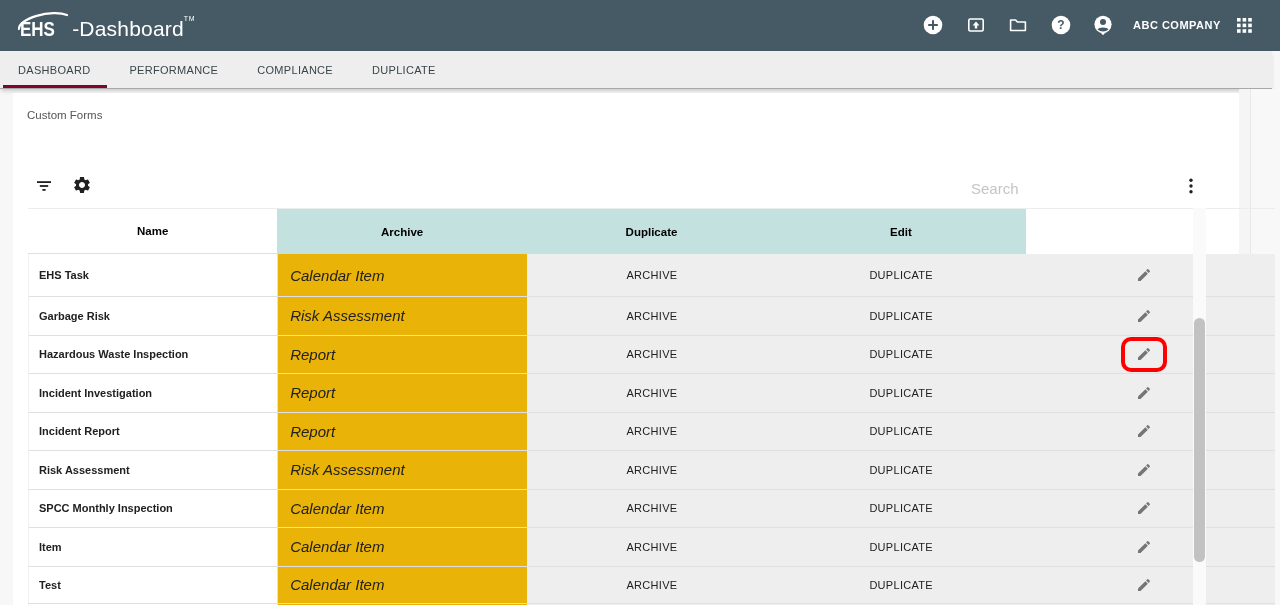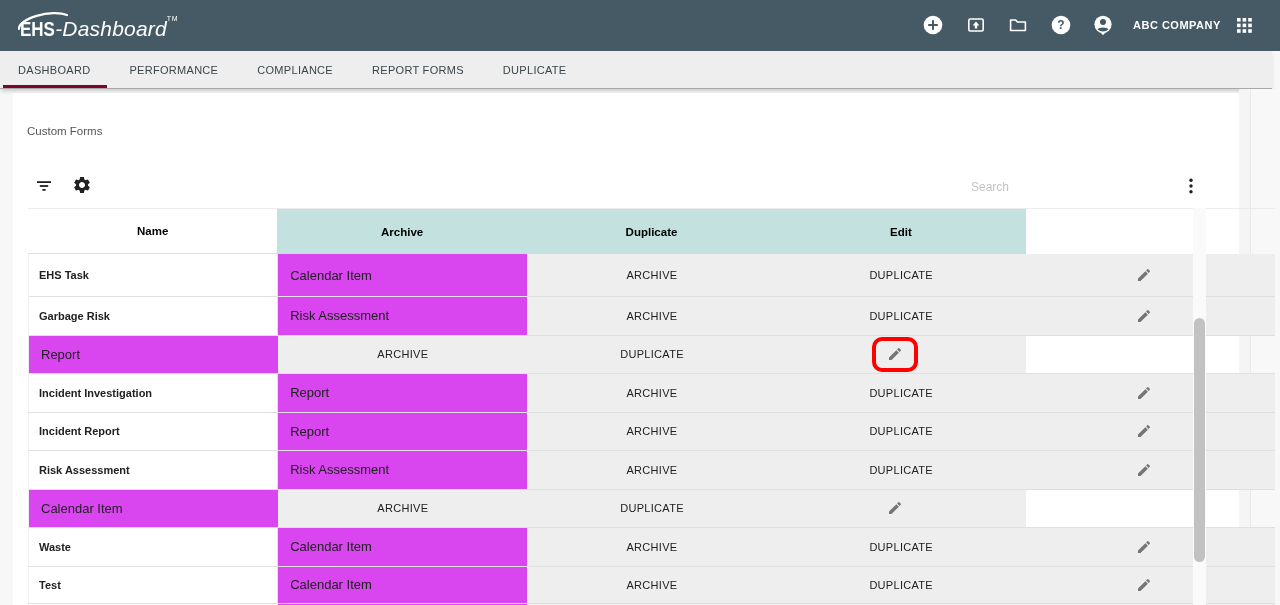--- a/index.html
+++ b/index.html
@@ -2,58 +2,58 @@
 <html><head>
 <meta charset="utf-8">
 <style>
   * { margin:0; padding:0; box-sizing:border-box; }
   html,body { width:1280px; height:605px; overflow:hidden; background:#f7f7f7; font-family:"Liberation Sans", sans-serif; }
   
   .app-header { position:absolute; left:0; top:0; width:1280px; height:51px; background:#455a64; }
   .logo { position:absolute; left:20px; top:8px; height:36px; color:#fff; white-space:nowrap; }
   .logo-text { position:absolute; left:0; top:7px; font-size:21px; }
   .logo-ehs { font-weight:bold; font-size:20px; display:inline-block; transform:scaleX(.85); transform-origin:0 60%; margin-right:-6px; }
-  .logo-dash { font-style:italic; letter-spacing:.2px; }
+  .logo-dash { letter-spacing:.2px;margin-left:17px; }
   .logo-tm { font-size:7px; vertical-align:15px; letter-spacing:.5px; }
   .logo-swoosh { position:absolute; left:-4px; top:-2px; }
   .hdr-icons { position:absolute; right:0; top:0; height:51px; }
   .hicon { position:absolute; top:15px; width:20px; height:20px; }
   .company-name { position:absolute; left:1133px; top:19px; color:#fff; font-size:11px; font-weight:bold; letter-spacing:.5px; }
   
   .tab-bar { position:absolute; left:0; top:51px; width:1272px; height:38px; background:#eeeeee; border-bottom:1px solid #a8a8a8; box-shadow:0 3px 4px -1px rgba(0,0,0,.18); display:flex; align-items:stretch; padding-left:8px; }
   .tab { position:relative; display:flex; align-items:center; padding:0 10px; margin-right:19px; font-size:11px; letter-spacing:.3px; color:#3a454a; cursor:pointer; }
   .tab.active::after { content:""; position:absolute; left:-5px; right:-7px; bottom:0; height:3px; background:#7f062b; }
   
   .right-strip-line { position:absolute; left:1250px; top:89px; width:1px; bottom:0; background:#e8e8e8; }
   .right-strip { position:absolute; left:1251px; top:89px; right:0; bottom:0; background:#f8f8f8; }
   .gap-strip { position:absolute; left:1239px; top:89px; width:11px; bottom:0; background:#f5f5f5; }
   
   .card { position:absolute; left:13px; top:93px; width:1226px; height:512px; background:#ffffff; }
-  .section-title { position:absolute; left:14px; top:32px; font-size:11.5px; color:#555555;text-align:center; }
+  .section-title { position:absolute; left:14px; top:16px; font-size:11.5px; color:#555555;text-align:center; }
   .toolbar-icon { position:absolute; top:84px; width:18px; height:18px; }
   .filter-icon { left:22px; }
   .gear-icon { left:59px; top:82px; width:20px; height:20px; }
-  .search-placeholder { position:absolute; left:958px; top:86.5px; font-size:12px; color:#c4c4c4; }
+  .search-placeholder { position:absolute; left:958px; top:86.5px; font-size:15px; color:#c4c4c4; }
   .dots-icon { position:absolute; left:1171px; top:84px; width:14px; height:18px; }
   
   .tbl { position:absolute; left:15px; top:115px; width:1247px; bottom:0; overflow:hidden; border-top:1px solid #ececec; }
   .drow { border-left:1px solid #efefef; }
   .trow { display:grid; grid-template-columns:repeat(5, 1fr); }
   .thead { height:45px; }
   .th { display:flex; align-items:center; justify-content:center; font-size:11.5px; font-weight:bold; color:#000; }
   .th.white { background:#fff; border-bottom:1px solid #e0e0e0; }
   .th.teal { background:#c3e1df; }
   .th-name { }
   .drow { height:38.5px; border-bottom:1px solid #e0e0e0; }
   .drow.first { height:43px; }
   .drow.last { height:37px; }
   .drow.filler { height:10px; border-bottom:none; }
   .cell { display:flex; align-items:center; }
   .cell-name { background:#fff; padding-left:10px; font-size:11px; color:#212121; border-right:1px solid #e0e0e0;font-weight:bold; }
-  .cell-wf { background:#d946ef; padding-left:12px; font-size:13px; color:#212121; }
+  .cell-wf { background:#eab308; padding-left:12px; font-size:15px; color:#212121;font-style:italic; }
   .cell-act { background:#eeeeee; justify-content:center; font-size:11px; color:#212121; letter-spacing:.3px; cursor:pointer; }
   .cell-edit { background:#eeeeee; justify-content:center; cursor:pointer; }
   .pencil-wrap { display:flex; align-items:center; justify-content:center; transform:translateX(-6px); }
   .red-box { border:4.5px solid #ff0000; border-radius:10px; width:46px; height:35px; display:flex; align-items:center; justify-content:center; transform:translateX(-6px); }
   .red-box .pencil-wrap { transform:none; }
   
   .scroll-track { position:absolute; left:1180px; top:115px; width:13px; bottom:0; background:#fafafa; }
   .scroll-thumb { position:absolute; left:1px; top:110px; width:11px; height:244px; background:#c2c2c2; border-radius:5.5px; }
 </style>
 </head>
@@ -103,21 +103,20 @@
           <rect x="11.2" y="11.2" width="3.6" height="3.6"></rect>
       </g>
     </svg>
   </div>
 </div>
 
 <nav class="tab-bar" id="tabBar">
     <div class="tab active">DASHBOARD</div>
     <div class="tab">PERFORMANCE</div>
     <div class="tab">COMPLIANCE</div>
-    <div class="tab">REPORT FORMS</div>
     <div class="tab">DUPLICATE</div>
   </nav>
 
 <div class="gap-strip"></div>
 <div class="right-strip-line"></div>
 <div class="right-strip"></div>
 
 <div class="card">
   <div class="section-title">Custom Forms</div>
 
@@ -167,20 +166,21 @@
         <div class="cell cell-act">DUPLICATE</div>
         <div class="cell cell-edit">
           <div class="pencil-wrap">
             <svg width="16" height="16" viewBox="0 0 24 24">
               <path fill="#757575" d="M3 17.25V21h3.75L17.81 9.94l-3.75-3.75L3 17.25zM20.71 7.04c.39-.39.39-1.02 0-1.41l-2.34-2.34c-.39-.39-1.02-.39-1.41 0l-1.83 1.83 3.75 3.75 1.83-1.83z"></path>
             </svg>
           </div>
         </div>
       </div>
       <div class="trow drow">
+        <div class="cell cell-name">Hazardous Waste Inspection</div>
         <div class="cell cell-wf">Report</div>
         <div class="cell cell-act">ARCHIVE</div>
         <div class="cell cell-act">DUPLICATE</div>
         <div class="cell cell-edit">
           <div class="red-box">
             <div class="pencil-wrap">
               <svg width="16" height="16" viewBox="0 0 24 24">
                 <path fill="#757575" d="M3 17.25V21h3.75L17.81 9.94l-3.75-3.75L3 17.25zM20.71 7.04c.39-.39.39-1.02 0-1.41l-2.34-2.34c-.39-.39-1.02-.39-1.41 0l-1.83 1.83 3.75 3.75 1.83-1.83z"></path>
               </svg>
             </div>
@@ -220,33 +220,34 @@
         <div class="cell cell-act">DUPLICATE</div>
         <div class="cell cell-edit">
           <div class="pencil-wrap">
             <svg width="16" height="16" viewBox="0 0 24 24">
               <path fill="#757575" d="M3 17.25V21h3.75L17.81 9.94l-3.75-3.75L3 17.25zM20.71 7.04c.39-.39.39-1.02 0-1.41l-2.34-2.34c-.39-.39-1.02-.39-1.41 0l-1.83 1.83 3.75 3.75 1.83-1.83z"></path>
             </svg>
           </div>
         </div>
       </div>
       <div class="trow drow">
-        <div class="cell cell-wf">Calendar Item</div>
-        <div class="cell cell-act">ARCHIVE</div>
-        <div class="cell cell-act">DUPLICATE</div>
-        <div class="cell cell-edit">
-          <div class="pencil-wrap">
-            <svg width="16" height="16" viewBox="0 0 24 24">
-              <path fill="#757575" d="M3 17.25V21h3.75L17.81 9.94l-3.75-3.75L3 17.25zM20.71 7.04c.39-.39.39-1.02 0-1.41l-2.34-2.34c-.39-.39-1.02-.39-1.41 0l-1.83 1.83 3.75 3.75 1.83-1.83z"></path>
-            </svg>
-          </div>
-        </div>
-      </div>
-      <div class="trow drow">
-        <div class="cell cell-name">Waste</div>
+        <div class="cell cell-name">SPCC Monthly Inspection</div>
+        <div class="cell cell-wf">Calendar Item</div>
+        <div class="cell cell-act">ARCHIVE</div>
+        <div class="cell cell-act">DUPLICATE</div>
+        <div class="cell cell-edit">
+          <div class="pencil-wrap">
+            <svg width="16" height="16" viewBox="0 0 24 24">
+              <path fill="#757575" d="M3 17.25V21h3.75L17.81 9.94l-3.75-3.75L3 17.25zM20.71 7.04c.39-.39.39-1.02 0-1.41l-2.34-2.34c-.39-.39-1.02-.39-1.41 0l-1.83 1.83 3.75 3.75 1.83-1.83z"></path>
+            </svg>
+          </div>
+        </div>
+      </div>
+      <div class="trow drow">
+        <div class="cell cell-name">Item</div>
         <div class="cell cell-wf">Calendar Item</div>
         <div class="cell cell-act">ARCHIVE</div>
         <div class="cell cell-act">DUPLICATE</div>
         <div class="cell cell-edit">
           <div class="pencil-wrap">
             <svg width="16" height="16" viewBox="0 0 24 24">
               <path fill="#757575" d="M3 17.25V21h3.75L17.81 9.94l-3.75-3.75L3 17.25zM20.71 7.04c.39-.39.39-1.02 0-1.41l-2.34-2.34c-.39-.39-1.02-.39-1.41 0l-1.83 1.83 3.75 3.75 1.83-1.83z"></path>
             </svg>
           </div>
         </div>

